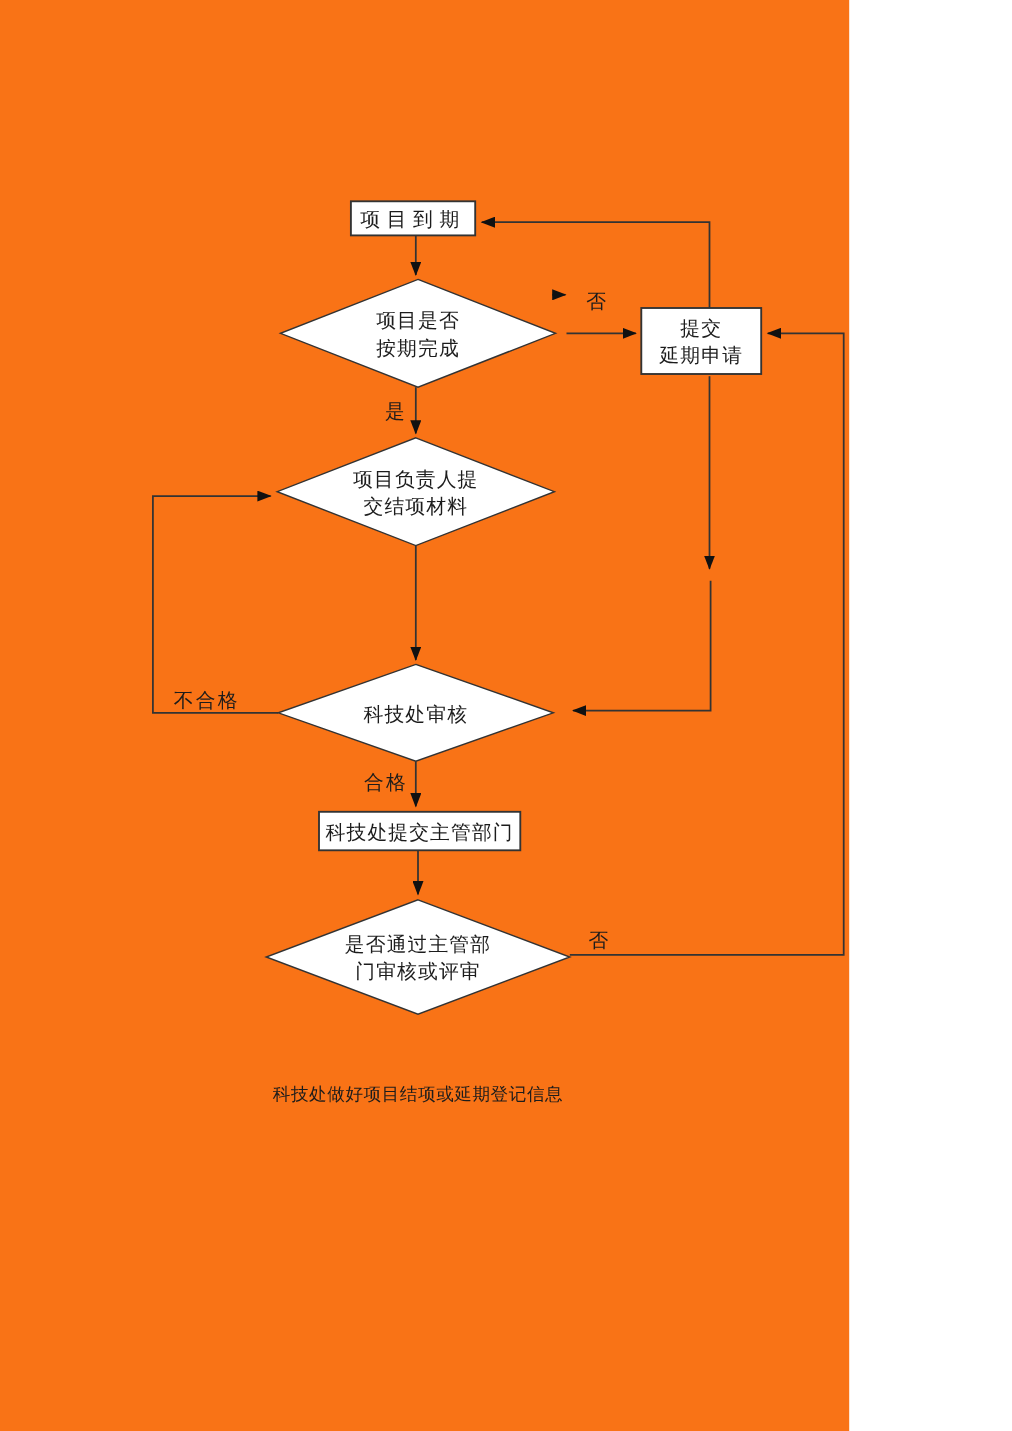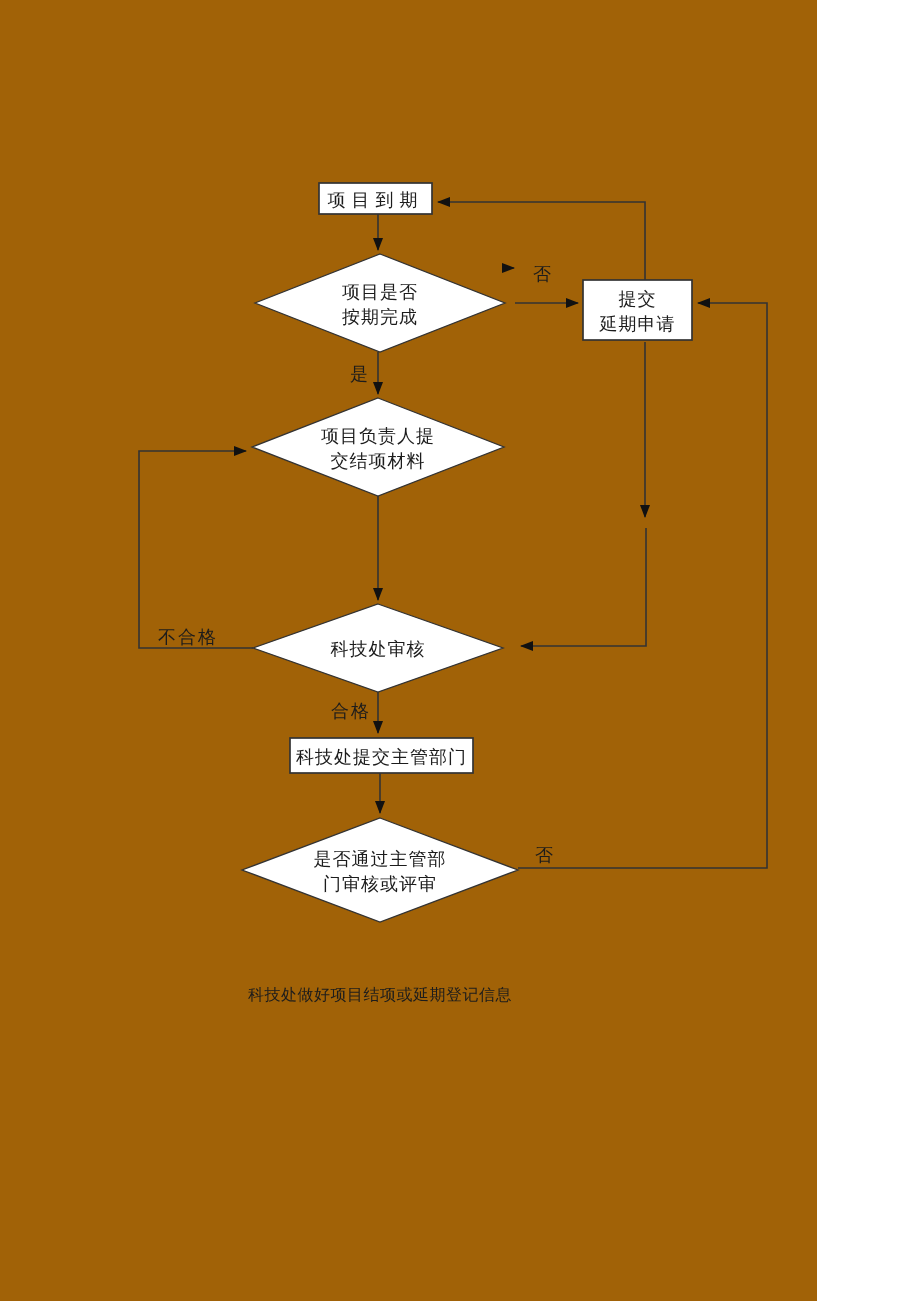--- a/index.html
+++ b/index.html
@@ -1,22 +1,21 @@
 <!DOCTYPE html>
 <html><head>
 <meta charset="utf-8">
 <style>
   html,body{margin:0;padding:0;background:#ffffff;}
   .page{
     position:relative;
     width:772px;height:1301px;
-    background:#a16207;
+    background:#f97316;
     overflow:hidden;
     font-family:"Liberation Serif","DejaVu Serif",serif;
-    padding-left:45px;
   }
   svg{position:absolute;left:0;top:0;}
   svg text{
     font-family:"Liberation Serif","DejaVu Serif",serif;
     fill:#1c1c1c;
   }
 </style>
 </head>
 <body>
 

